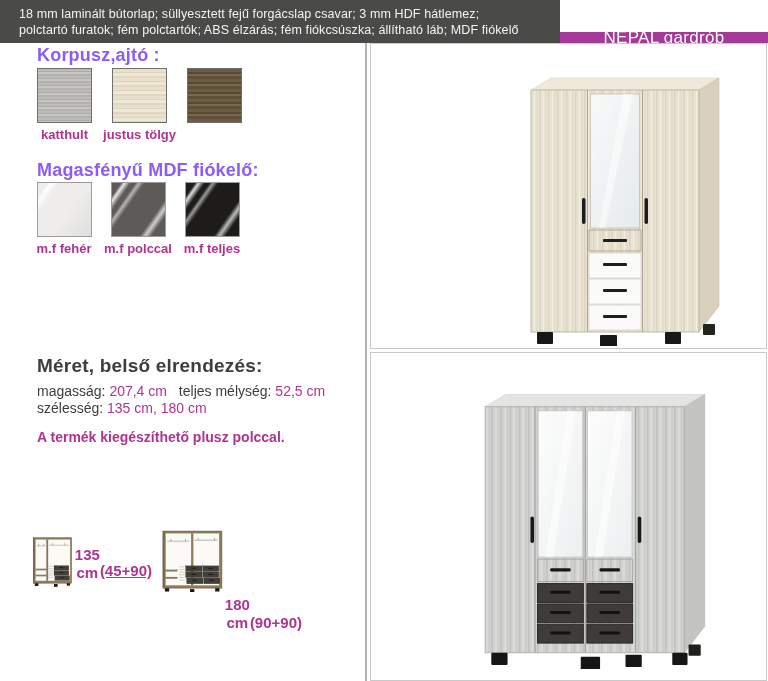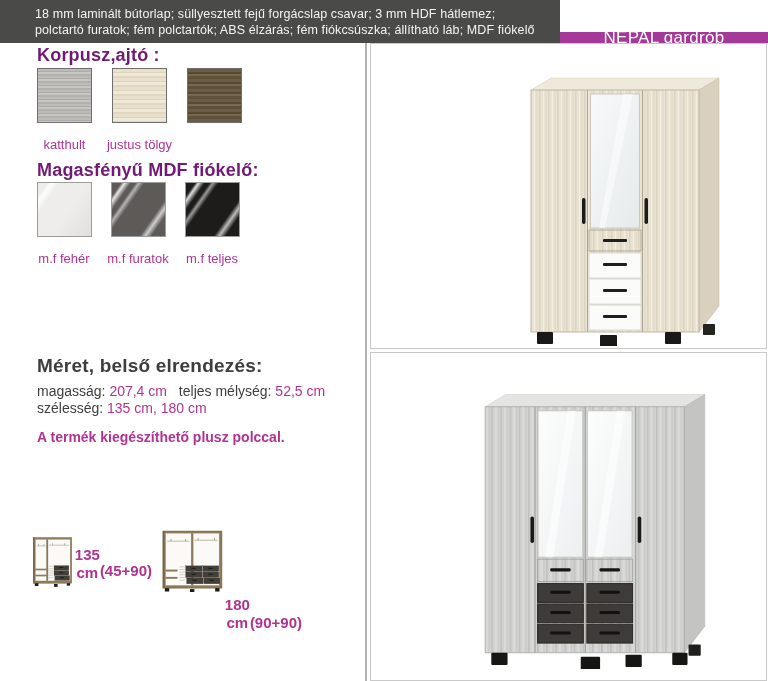--- a/index.html
+++ b/index.html
@@ -8,41 +8,41 @@
     background:#ffffff;
     font-family:"Liberation Sans","DejaVu Sans",sans-serif;
     -webkit-font-smoothing:antialiased;
   }
   
   .topbar{position:absolute;top:0;left:0;width:768px;height:43px;display:flex;}
   .topbar-left{
     flex:1;background:#4a4a48;color:#f4f4f3;
     font-size:12.5px;line-height:16px;letter-spacing:.1px;
     display:flex;flex-direction:column;justify-content:center;
-    padding-left:35px;box-sizing:border-box;
+    padding-left:19px;box-sizing:border-box;
   }
   .badge{
     width:208px;background:#a43999;color:#ffffff;
     display:flex;align-items:center;justify-content:center;
     font-size:17px;font-weight:500;letter-spacing:.3px;margin-top:32px;
   }
   
   .divider-v{position:absolute;left:365px;top:43px;width:2px;height:638px;background:#b3b3b3;}
   
   .panel{
     position:absolute;left:370px;width:397px;background:#fff;
     border:1px solid #c9c9c9;box-sizing:border-box;
     display:flex;align-items:center;justify-content:center;overflow:hidden;
   }
   .panel-1{top:43px;height:306px;}
   .panel-2{top:352px;height:329px;}
   .panel-1 svg{transform:translateX(44px);}
   .panel-2 svg{transform:translateX(26px);}
   
-  .sec-h{position:absolute;left:37px;font-size:18px;font-weight:700;color:#701a75;letter-spacing:.2px;}
+  .sec-h{position:absolute;left:37px;font-size:18px;font-weight:700;color:#8b5cf6;letter-spacing:.2px;}
   .h-korpusz{top:45px;}
   .h-mdf{top:160px;}
   .swatch-row{position:absolute;left:27px;display:flex;}
   .row-1{top:68px;}
   .row-2{top:182px;}
   .swatch-item{display:flex;flex-direction:column;align-items:center;}
   .row-1 .swatch-item{width:75px;}
   .row-2 .swatch-item{width:74px;}
   .swatch{width:55px;height:55px;box-sizing:border-box;}
   .sw-wood{border:1px solid #6f6f6d;}
@@ -58,21 +58,21 @@
   }
   .sw-feher{background-color:#eeedeb;background-image:
       linear-gradient(125deg,rgba(255,255,255,0) 10%,rgba(255,255,255,.9) 15%,rgba(255,255,255,0) 24%),
       linear-gradient(305deg,rgba(0,0,0,.06),rgba(0,0,0,0) 45%);}
   .sw-beige{background-color:#ead9c4;background-image:
       linear-gradient(125deg,rgba(255,255,255,0) 10%,rgba(255,255,255,.8) 15%,rgba(255,255,255,0) 24%),
       linear-gradient(305deg,rgba(0,0,0,.05),rgba(0,0,0,0) 45%);}
   .sw-antracit{background-color:#5d5a58;}
   .sw-fekete{background-color:#1d1c1b;}
   .swatch-label{
-    margin-top:14px;font-size:13px;line-height:15px;font-weight:400;
+    margin-top:4px;font-size:13px;line-height:15px;font-weight:700;
     color:#b03391;text-align:center;
   }
   
   .dims{position:absolute;left:37px;top:355px;width:320px;}
   .dims-title{font-size:19px;font-weight:700;color:#3d3d3c;margin:0 0 6px 0;letter-spacing:.2px;}
   .dims-line{font-size:14px;line-height:17px;font-weight:500;color:#3e3e3d;}
   .dims-line .val{color:#b03391;}
   .sp{display:inline-block;width:8px;}
   .note{margin-top:12px;font-size:14px;font-weight:600;color:#b03391;}
   
@@ -113,21 +113,21 @@
 
 <div class="sec-h h-mdf">Magasfényű MDF fiókelő:</div>
 
 <div class="swatch-row row-2">
   <div class="swatch-item">
     <div class="swatch sw-gloss sw-feher"></div>
     <div class="swatch-label">m.f fehér</div>
   </div>
   <div class="swatch-item">
     <div class="swatch sw-gloss shine sw-antracit"></div>
-    <div class="swatch-label">m.f furatok</div>
+    <div class="swatch-label">m.f polccal</div>
   </div>
   <div class="swatch-item">
     <div class="swatch sw-gloss shine sw-fekete"></div>
     <div class="swatch-label">m.f teljes</div>
   </div>
 </div>
 
 <div class="dims">
   <div class="dims-title">Méret, belső elrendezés:</div>
   <div class="dims-line">
@@ -175,21 +175,21 @@
       <rect x="62" y="103" width="37" height="12" fill="#423e38" stroke="#2c2924" stroke-width="0.5"></rect>
       <rect x="73" y="82" width="10" height="1.8" fill="#15130f"></rect>
       <rect x="73" y="94.5" width="10" height="1.8" fill="#15130f"></rect>
       <rect x="75" y="107" width="10" height="1.8" fill="#15130f"></rect>
 
       <rect x="12" y="122" width="9" height="7" fill="#1b1a18"></rect>
       <rect x="60" y="124" width="9" height="7" fill="#1b1a18"></rect>
       <rect x="92" y="122" width="8" height="6" fill="#1b1a18"></rect>
     </svg>
     <div class="variant-label">135 cm</div>
-    <div class="variant-label" style="margin-top:18px;">(45+90)</div>
+    <div class="variant-label" style="margin-top:18px;text-decoration:underline;">(45+90)</div>
   </div>
 
   <div class="variant variant-2">
     <svg width="134" height="140" viewBox="0 0 134 140">
       <rect x="6" y="6" width="122" height="118" fill="#8d7a59" stroke="#6a583c" stroke-width="1"></rect>
       <rect x="6" y="6" width="3" height="118" fill="#756346"></rect>
       <rect x="12" y="11" width="110" height="107" fill="#fbfaf7" stroke="#d9d4c8" stroke-width="0.5"></rect>
       <rect x="64.5" y="11" width="4" height="107" fill="#8d7a59" stroke="#6a583c" stroke-width="0.4"></rect>
 
       <rect x="22" y="22" width="1.6" height="5" fill="#958d79"></rect>

